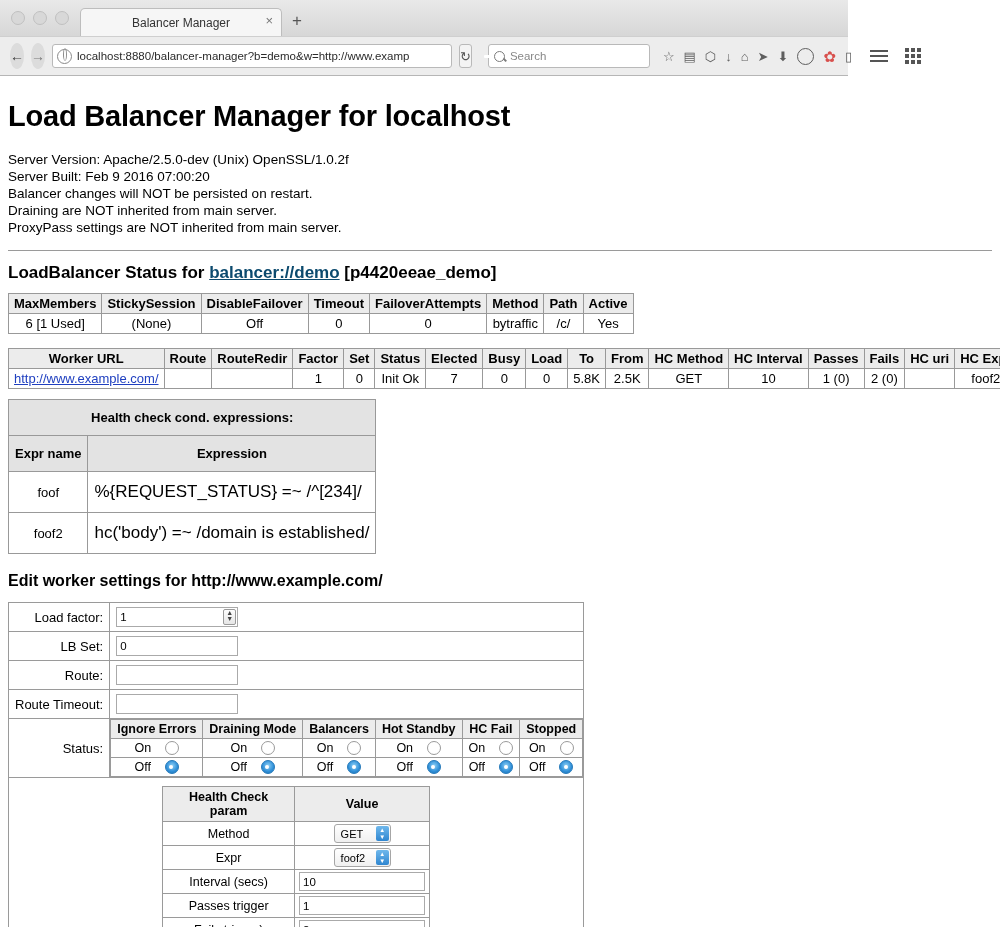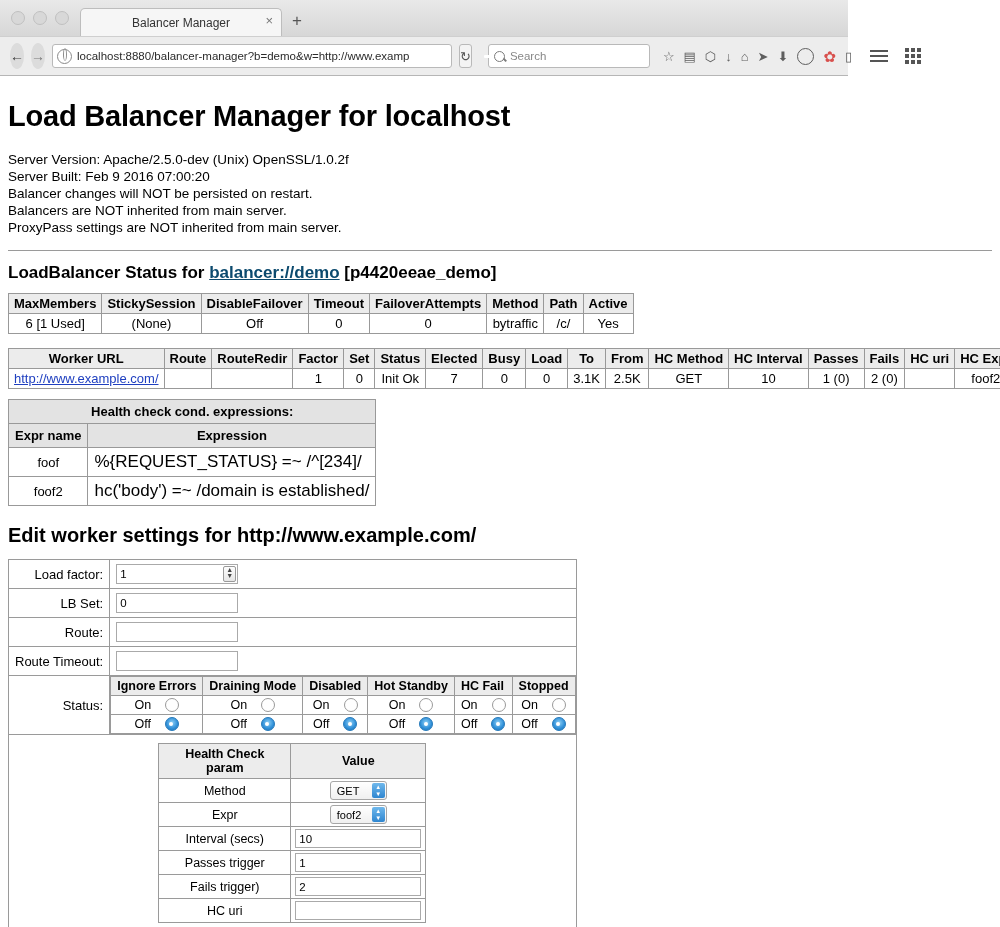--- a/index.html
+++ b/index.html
@@ -214,21 +214,21 @@
   h2.section {
     font-size: 17px;
     margin: 6px 0 10px 0;
     font-weight: bold;
   }
   h2.section a {
     color: #0c4a6e;
     text-decoration: underline;
   }
   h3.section3 {
-    font-size: 20px;
+    font-size: 16px;
     margin: 18px 0 12px 0;
     font-weight: bold;
   }
 
   table.data {
     border-collapse: collapse;
     font-size: 13px;
     margin-bottom: 4px;
   }
   table.data th, table.data td {
@@ -247,21 +247,21 @@
   }
   table.data td.leftal { text-align: left; }
 
   table.hc {
     border-collapse: collapse;
     font-size: 13px;
     margin-top: 10px;
   }
   table.hc th, table.hc td {
     border: 1px solid #999;
-    padding: 4px 6px;
+    padding: 10px 6px;
     text-align: center;
   }
   table.hc th { background: #e3e3e3; font-weight: bold; }
   table.hc td.expr { text-align: left; font-size: 17px; }
 
   
   table.form {
     border-collapse: collapse;
     font-size: 13px;
     width: 565px;
@@ -300,21 +300,21 @@
   }
 
   table.status {
     border-collapse: collapse;
     font-size: 12.5px;
     margin: 0;
   }
   table.status th, table.status td {
     border: 1px solid #9a9a9a;
     padding: 2px 6px;
-    text-align: left;
+    text-align: center;
   }
   table.status th { background: #ececec; font-weight: bold; white-space: nowrap;}
   .radio-row { display: flex; align-items: center; justify-content: center; gap: 14px; }
   .radio {
     width: 12px; height: 12px;
     border-radius: 50%;
     border: 1px solid #9a9a9a;
     background: #fff;
     display: inline-block;
   }
@@ -451,21 +451,21 @@
 </div>
 
 <div class="page">
 
   <h1 class="title">Load Balancer Manager for localhost</h1>
 
   <div>
     <div class="info-line">Server Version: Apache/2.5.0-dev (Unix) OpenSSL/1.0.2f</div>
     <div class="info-line">Server Built: Feb 9 2016 07:00:20</div>
     <div class="info-line">Balancer changes will NOT be persisted on restart.</div>
-    <div class="info-line">Balancers are NOT inherited from main server.</div>
+    <div class="info-line">Draining are NOT inherited from main server.</div>
     <div class="info-line">ProxyPass settings are NOT inherited from main server.</div>
   </div>
 
   <hr class="sep">
 
   <h2 class="section"><span>LoadBalancer Status for </span><a href="#">balancer://demo</a><span> [p4420eeae_demo]</span></h2>
 
   <table class="data">
     <tbody>
         <tr>
@@ -515,21 +515,21 @@
     <tr>
       <td class="link leftal"><a href="#">http://www.example.com/</a></td>
       <td></td>
       <td></td>
       <td>1</td>
       <td>0</td>
       <td>Init Ok</td>
       <td>7</td>
       <td>0</td>
       <td>0</td>
-      <td>3.1K</td>
+      <td>5.8K</td>
       <td>2.5K</td>
       <td>GET</td>
       <td>10</td>
       <td>1 (0)</td>
       <td>2 (0)</td>
       <td></td>
       <td>foof2</td>
     </tr>
   </tbody>
     </table>
@@ -586,21 +586,21 @@
       </td>
     </tr>
     <tr>
       <td class="label-cell">Status:</td>
       <td style="padding:0;">
         <table class="status">
           <tbody>
                 <tr>
             <th>Ignore Errors</th>
             <th>Draining Mode</th>
-            <th>Disabled</th>
+            <th>Balancers</th>
             <th>Hot Standby</th>
             <th>HC Fail</th>
             <th>Stopped</th>
           </tr>
           <tr>
             <td>
                     <span class="radio-row">
                       <span>On</span>
                       <span class="radio"></span>
                     </span>

